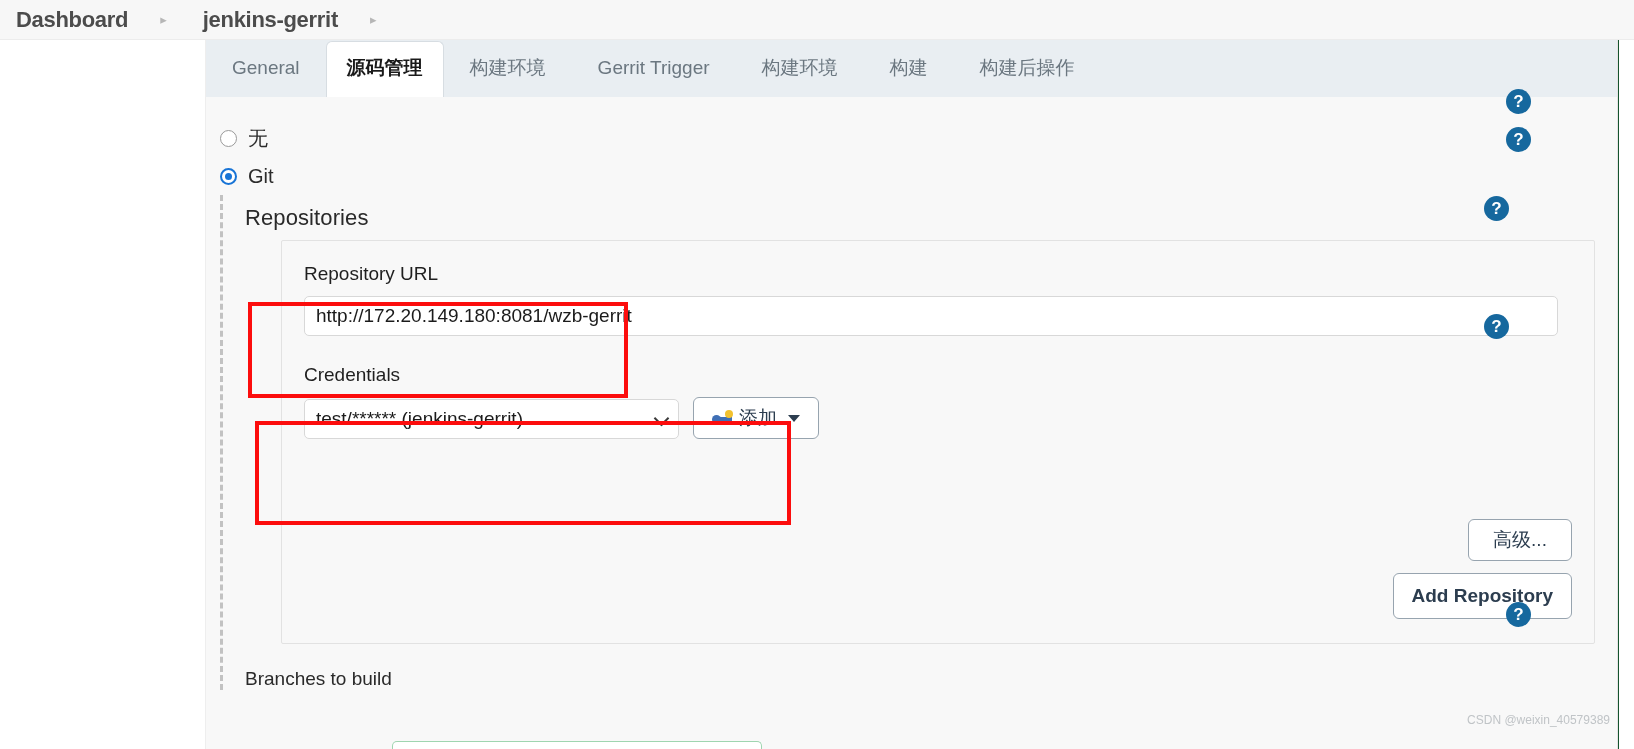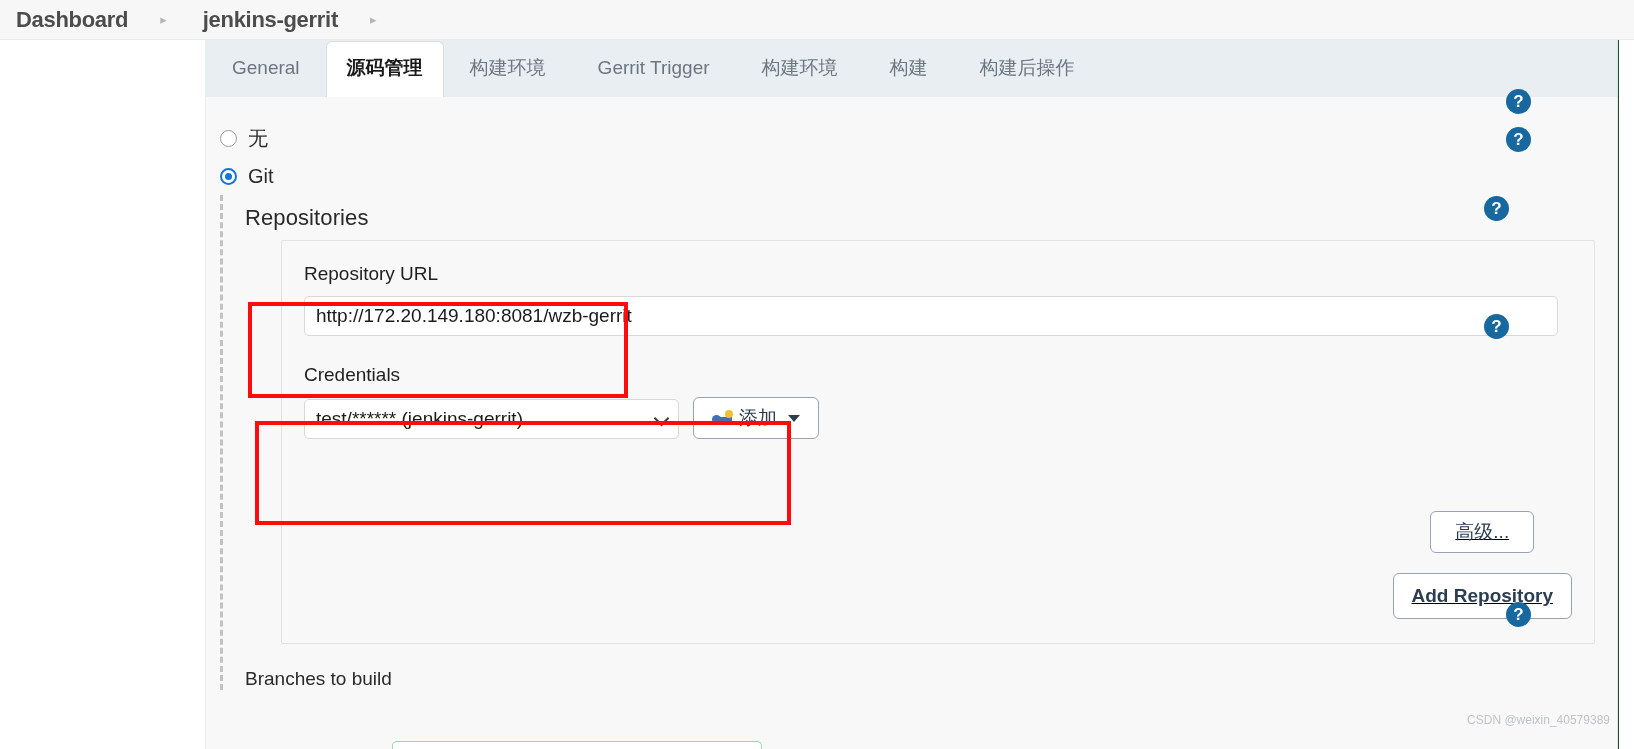--- a/index.html
+++ b/index.html
@@ -265,23 +265,22 @@
     border-top: 7px solid #2c3d4f;
     margin-left: 4px;
   }
 
   .right-btns {
     position: absolute;
     right: 22px;
     bottom: 24px;
     display: flex;
     flex-direction: column;
-    align-items: center;
-    gap: 20px;
-    text-decoration: underline;
+    align-items: flex-end;
+    gap: 12px;
   }
   .btn-adv { min-width: 104px; }
   .btn-addrepo { min-width: 177px; height: 46px; }
 
   
   .help {
     position: absolute;
     width: 25px; height: 25px;
     border-radius: 50%;
     background: #16689e;

